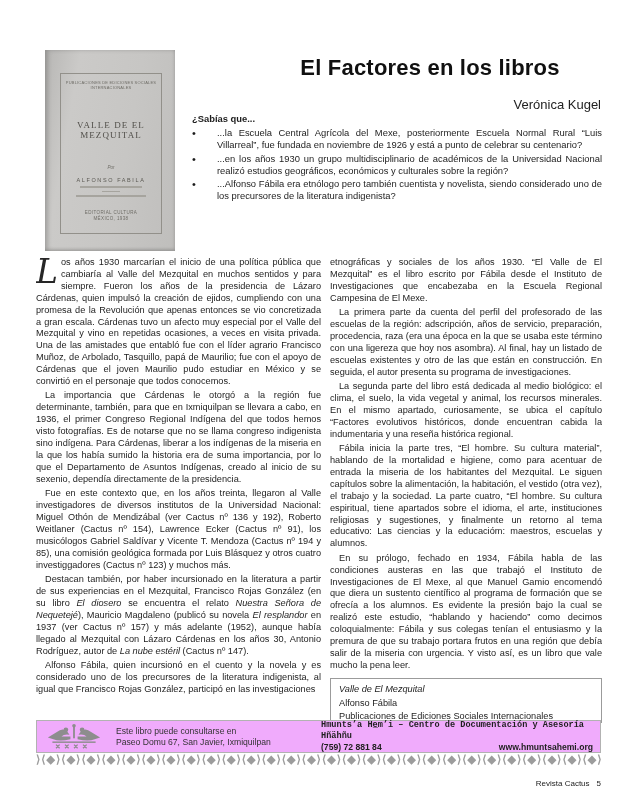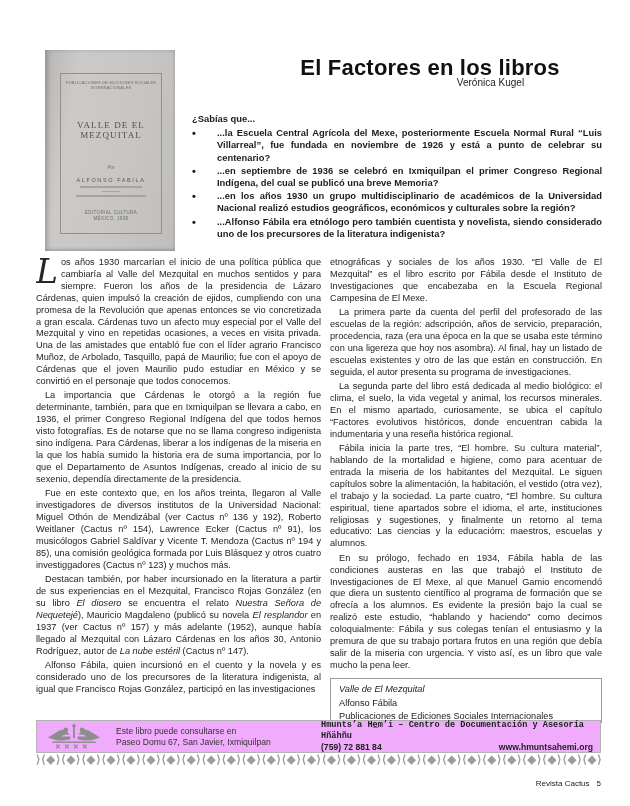--- a/index.html
+++ b/index.html
@@ -18,27 +18,27 @@
   .cover-por{margin-top:25px;font-size:4.5px;font-style:italic;color:#6e6c66;}
   .cover-author{margin-top:7px;font-size:5.5px;letter-spacing:1.6px;color:#5a5852;}
   .cover-sub{height:1.5px;background:#a6a49e;margin:3px auto 0;}
   .s1{width:62%;} .s2{width:18%;} .s3{width:70%;}
   .cover-imprint{position:absolute;left:0;right:0;bottom:11px;font-size:4.5px;
          line-height:6px;color:#6e6c66;letter-spacing:.4px;}
 
   
   .article-title{position:absolute;left:240px;top:55px;width:380px;text-align:center;
          font-size:22px;font-weight:bold;color:#101010;letter-spacing:.2px;}
-  .author{position:absolute;left:380px;top:77px;width:221px;text-align:center;
-         font-size:10px;color:#222;}
+  .author{position:absolute;left:380px;top:97px;width:221px;text-align:right;
+         font-size:13px;color:#222;}
 
   
   .sabias{position:absolute;left:192px;top:113px;width:410px;font-size:9.4px;line-height:12.2px;}
   .sabias-h{font-weight:bold;margin-bottom:2px;}
-  .sab-item{display:flex;margin-bottom:1px;font-weight:bold;}
+  .sab-item{display:flex;margin-bottom:1px;}
   .sab-dot{width:25px;flex:0 0 25px;}
   .sab-dot::before{content:"•";font-size:11px;color:#1a1a1a;}
   .sab-text{flex:1;text-align:justify;}
 
   
   .columns{position:absolute;left:36px;top:257px;width:566px;height:466px;
          display:flex;justify-content:space-between;overflow:hidden;}
   .col{font-size:9.2px;line-height:11.9px;text-align:justify;color:#1d1d1d;
        hyphens:auto;-webkit-hyphens:auto;}
   .col-left{width:285px;} .col-right{width:272px;}
@@ -88,24 +88,20 @@
   </div>
 
   <div class="article-title">El Factores en los libros</div>
   <div class="author">Verónica Kugel</div>
 
   <div class="sabias">
     <div class="sabias-h">¿Sabías que...</div>
     <div class="sab-item">
       <span class="sab-dot"></span>
       <span class="sab-text">...la Escuela Central Agrícola del Mexe, posteriormente Escuela Normal Rural “Luis Villarreal”, fue fundada en noviembre de 1926 y está a punto de celebrar su centenario?</span>
-    </div>
-    <div class="sab-item">
-      <span class="sab-dot"></span>
-      <span class="sab-text">...en septiembre de 1936 se celebró en Ixmiquilpan el primer Congreso Regional Indígena, del cual se publicó una breve Memoria?</span>
     </div>
     <div class="sab-item">
       <span class="sab-dot"></span>
       <span class="sab-text">...en los años 1930 un grupo multidisciplinario de académicos de la Universidad Nacional realizó estudios geográficos, económicos y culturales sobre la región?</span>
     </div>
     <div class="sab-item">
       <span class="sab-dot"></span>
       <span class="sab-text">...Alfonso Fábila era etnólogo pero también cuentista y novelista, siendo considerado uno de los precursores de la literatura indigenista?</span>
     </div>
   </div>

